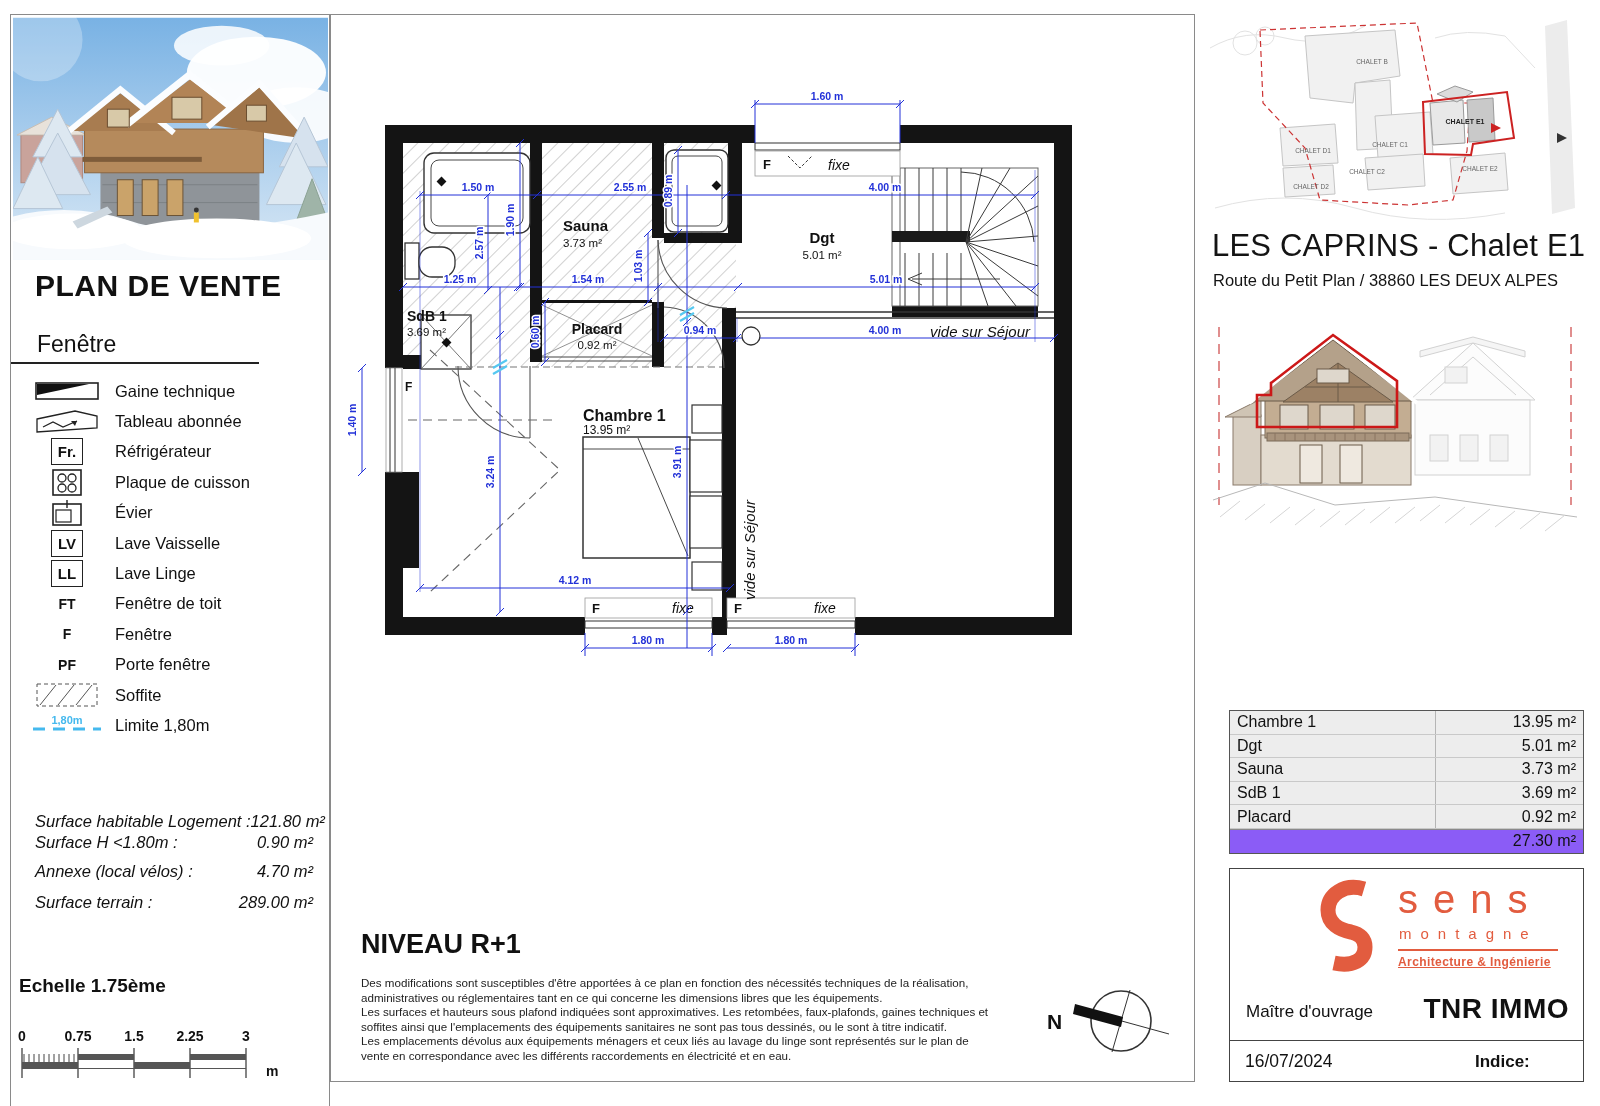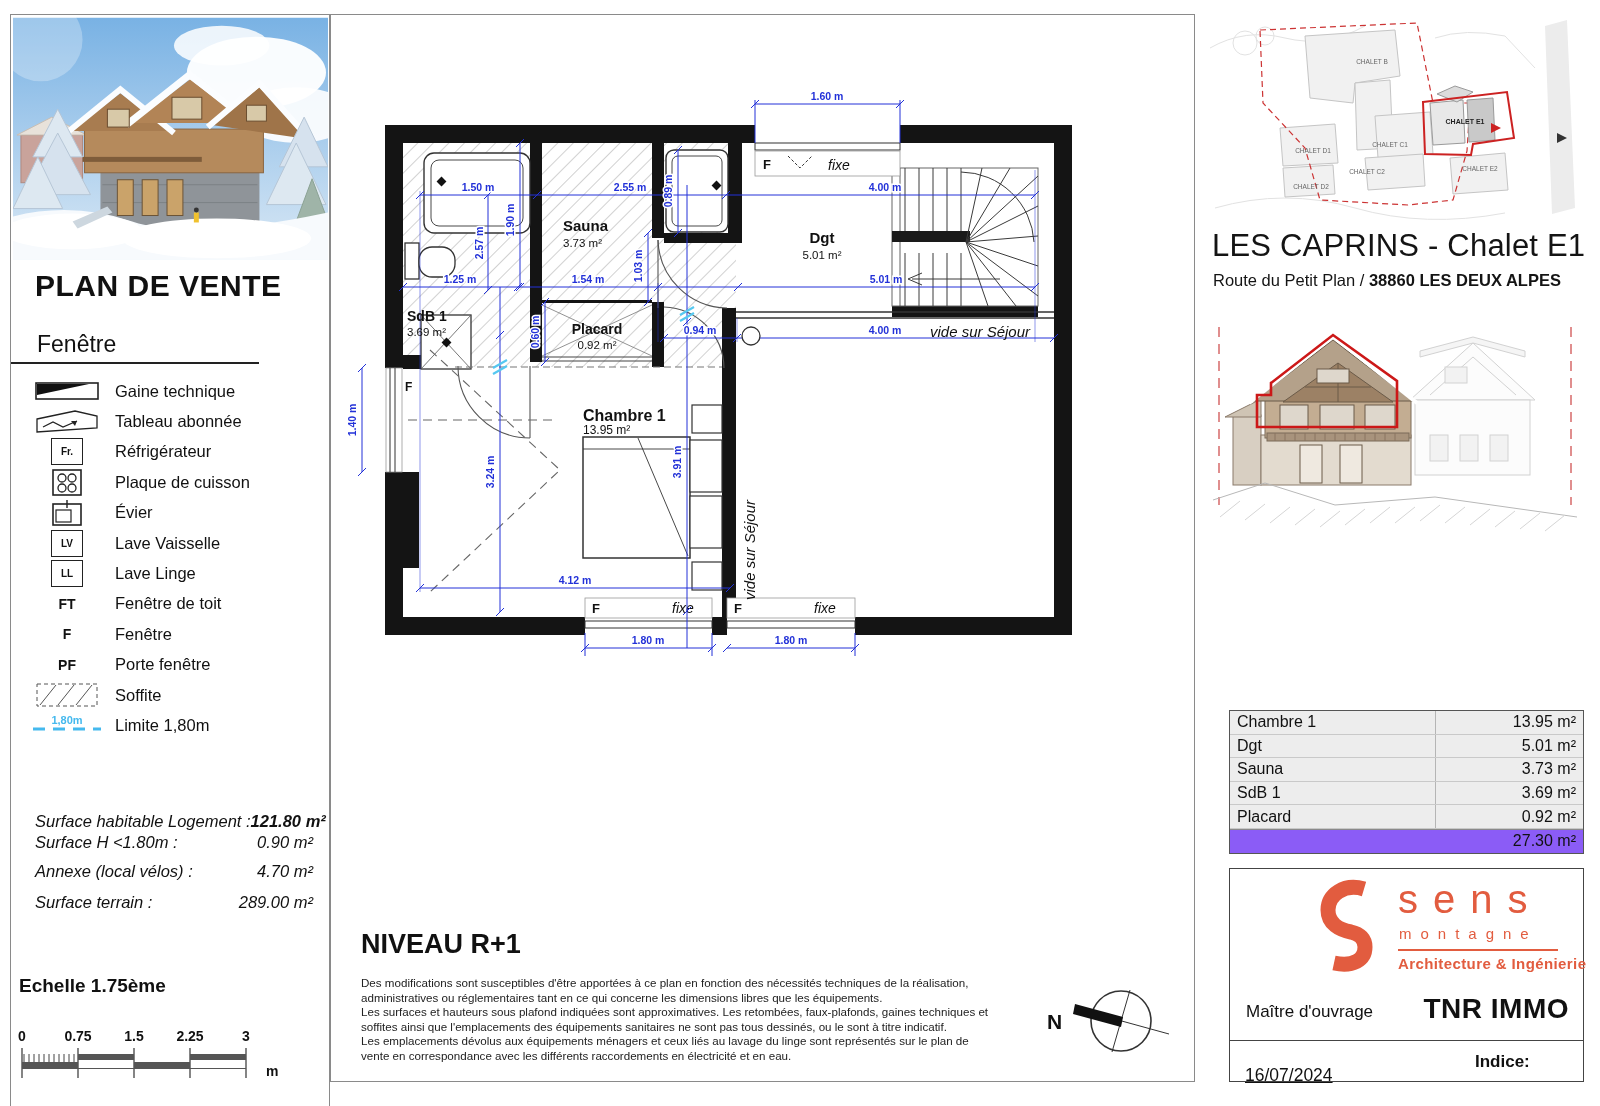--- a/index.html
+++ b/index.html
@@ -8,27 +8,27 @@
   .abs{position:absolute;}
   
   #left-panel{left:10px;top:14px;width:320px;height:1104px;}
   .pv-title{left:24px;top:254px;font-size:30px;font-weight:700;letter-spacing:.5px;}
   .legend-title{left:26px;top:316px;font-size:23px;}
   .legend-rule{left:0;top:347px;width:248px;height:1.5px;background:#222;}
   .legend-list{left:16px;top:361px;width:292px;}
   .legend-row{display:flex;align-items:center;height:30.4px;}
   .legend-icon{width:80px;display:flex;justify-content:center;align-items:center;flex:0 0 80px;}
   .legend-label{font-size:16.5px;margin-left:8px;white-space:nowrap;}
-  .legend-box{border:1.6px solid #222;width:30px;height:25px;display:flex;align-items:center;justify-content:center;font-weight:700;font-size:10px;background:#fff;}
+  .legend-box{border:1.6px solid #222;width:30px;height:25px;display:flex;align-items:center;justify-content:center;font-weight:700;font-size:15px;background:#fff;}
   .legend-letter{font-weight:700;font-size:14px;}
   .surfaces{left:24px;top:796px;width:278px;font-style:italic;font-size:16.5px;}
   .srow{display:flex;justify-content:space-between;line-height:21px;white-space:nowrap;}
   .srow .sval{font-style:italic;}
   .gap8{height:8px;}.gap10{height:10px;}
-  .bold{font-weight:700;}
+  .bold{font-weight:400;}
   .scale-title{left:8px;top:960px;font-size:19px;font-weight:700;font-style:normal;}
   #scalebar{left:14px;top:1028px;width:290px;height:70px;}
   .scale-nums{position:absolute;top:0;left:0;width:100%;font-size:14px;font-weight:700;}
   .scale-nums span{position:absolute;transform:translateX(-50%);}
   
   #mid-panel{left:330px;top:14px;width:865px;height:1068px;}
   .niveau-title{left:30px;top:914px;font-size:27px;font-weight:700;}
   .disclaimer{left:30px;top:961px;font-size:11.6px;line-height:14.6px;color:#222;}
   .disclaimer div{white-space:nowrap;}
   
@@ -38,25 +38,25 @@
   .trow{display:flex;height:22.6px;border-bottom:1px solid #c9c9c9;align-items:center;font-size:16px;}
   .trow:last-child{border-bottom:none;}
   .tl{width:206px;padding-left:7px;border-right:1px solid #b5b5b5;box-sizing:border-box;height:100%;display:flex;align-items:center;}
   .tv{flex:1;text-align:right;padding-right:7px;}
   .trow.total{background:#8b5cf6;border-top:1px solid #8a8a8a;}
   .trow.total .tv{width:100%;}
   #stamp-box{left:1229px;top:868px;width:355px;height:214px;border:1.6px solid #444;box-sizing:border-box;background:#fff;}
   .brand-word{position:absolute;left:168px;top:8px;color:#E25C3F;font-size:40px;letter-spacing:15px;font-weight:400;white-space:nowrap;text-align:center;}
   .brand-sub{position:absolute;left:169px;top:56px;color:#E25C3F;font-size:15px;letter-spacing:9px;white-space:nowrap;}
   .brand-line{position:absolute;left:168px;top:80px;width:160px;height:1.5px;background:#E25C3F;}
-  .brand-tag{position:absolute;left:168px;top:86px;color:#E25C3F;font-size:15px;font-weight:700;letter-spacing:.4px;white-space:nowrap;}
+  .brand-tag{position:absolute;left:168px;top:86px;color:#E25C3F;font-size:12px;font-weight:700;letter-spacing:.4px;white-space:nowrap;text-decoration:underline;}
   .stamp-role{position:absolute;left:16px;top:133px;font-size:17px;}
   .stamp-owner{position:absolute;right:14px;top:124px;font-size:28px;font-weight:700;letter-spacing:.5px;}
   .stamp-divider{position:absolute;left:0;top:171px;width:100%;height:1.2px;background:#444;}
-  .stamp-date{position:absolute;left:15px;top:196px;font-size:17.5px;text-decoration:underline;}
+  .stamp-date{position:absolute;left:15px;top:182px;font-size:17.5px;}
   .stamp-indice{position:absolute;left:245px;top:183px;font-size:17px;font-weight:700;}
   svg text{font-family:"Liberation Sans",sans-serif;}
   .dimtxt{font-size:10.5px;font-weight:700;fill:#2231d8;paint-order:stroke;stroke:#ffffff;stroke-width:3px;}
   .roomname{font-size:15px;font-weight:700;fill:#111;}
   .roomarea{font-size:11.5px;fill:#111;}
   .vide{font-size:15px;font-style:italic;fill:#111;}
   .wlab{font-size:13px;font-weight:700;fill:#111;}
   .fixe{font-size:14px;font-style:italic;fill:#111;}
   .maplab{font-size:6.5px;fill:#666;}
 </style>

